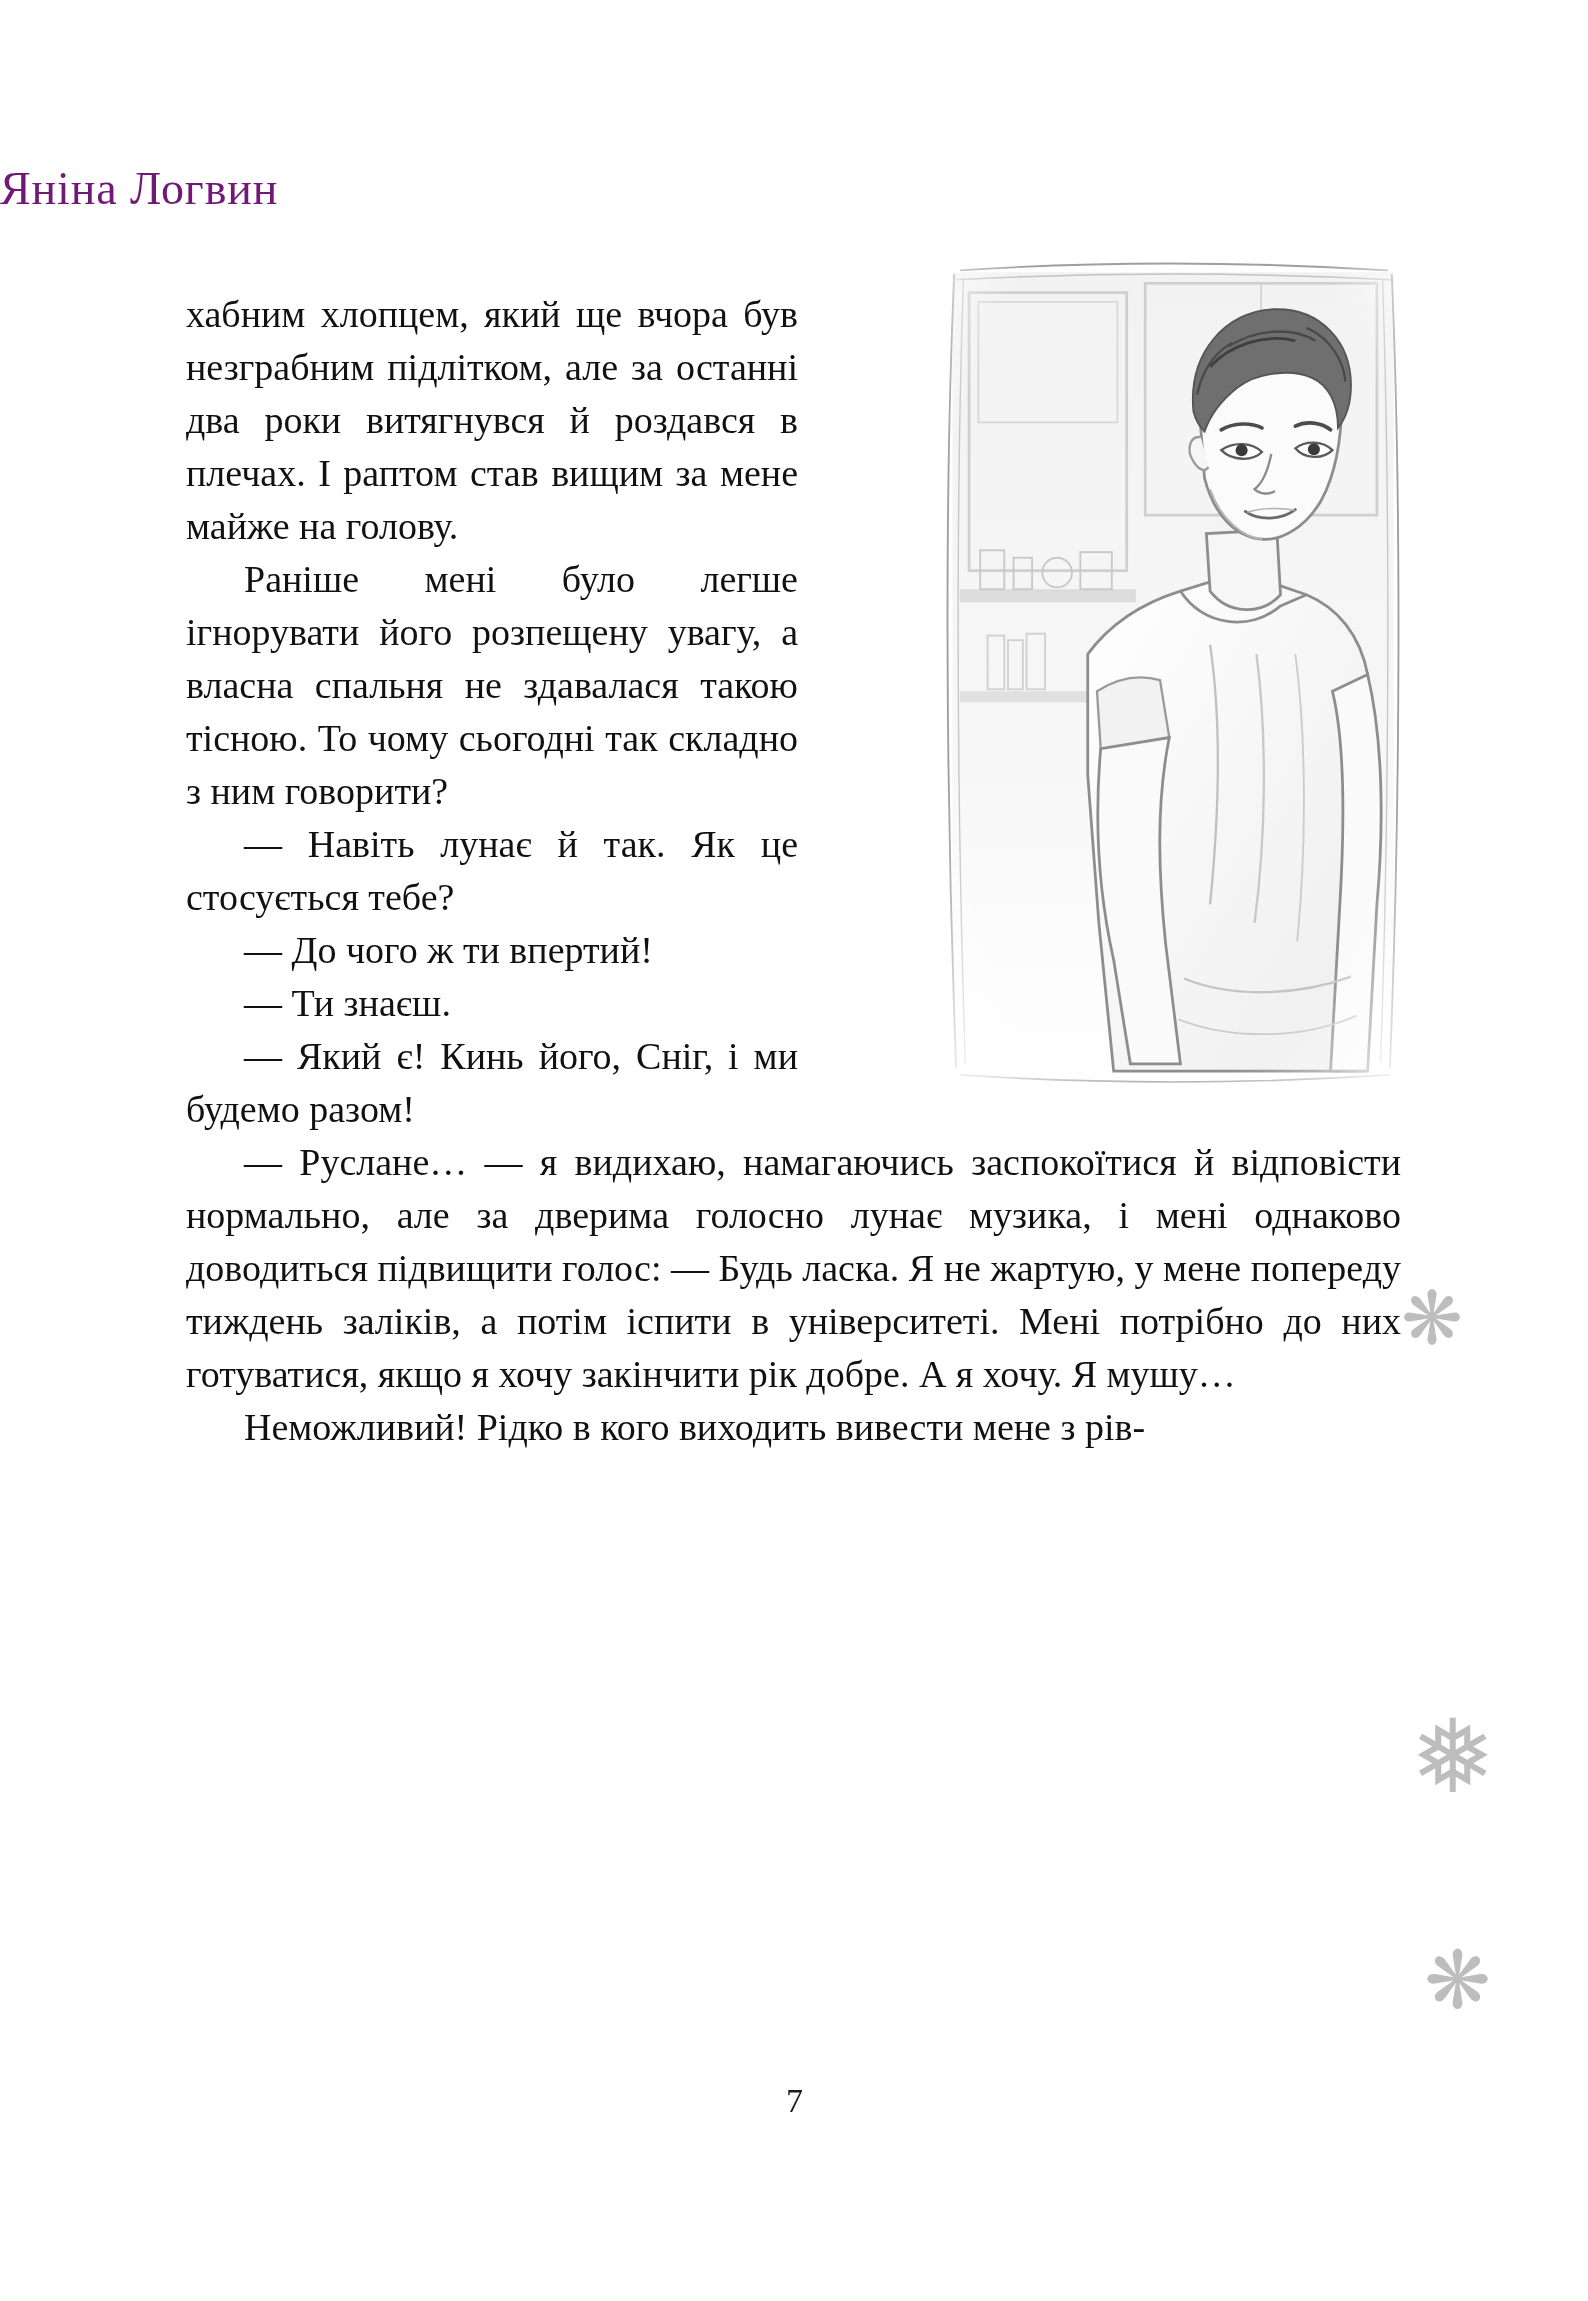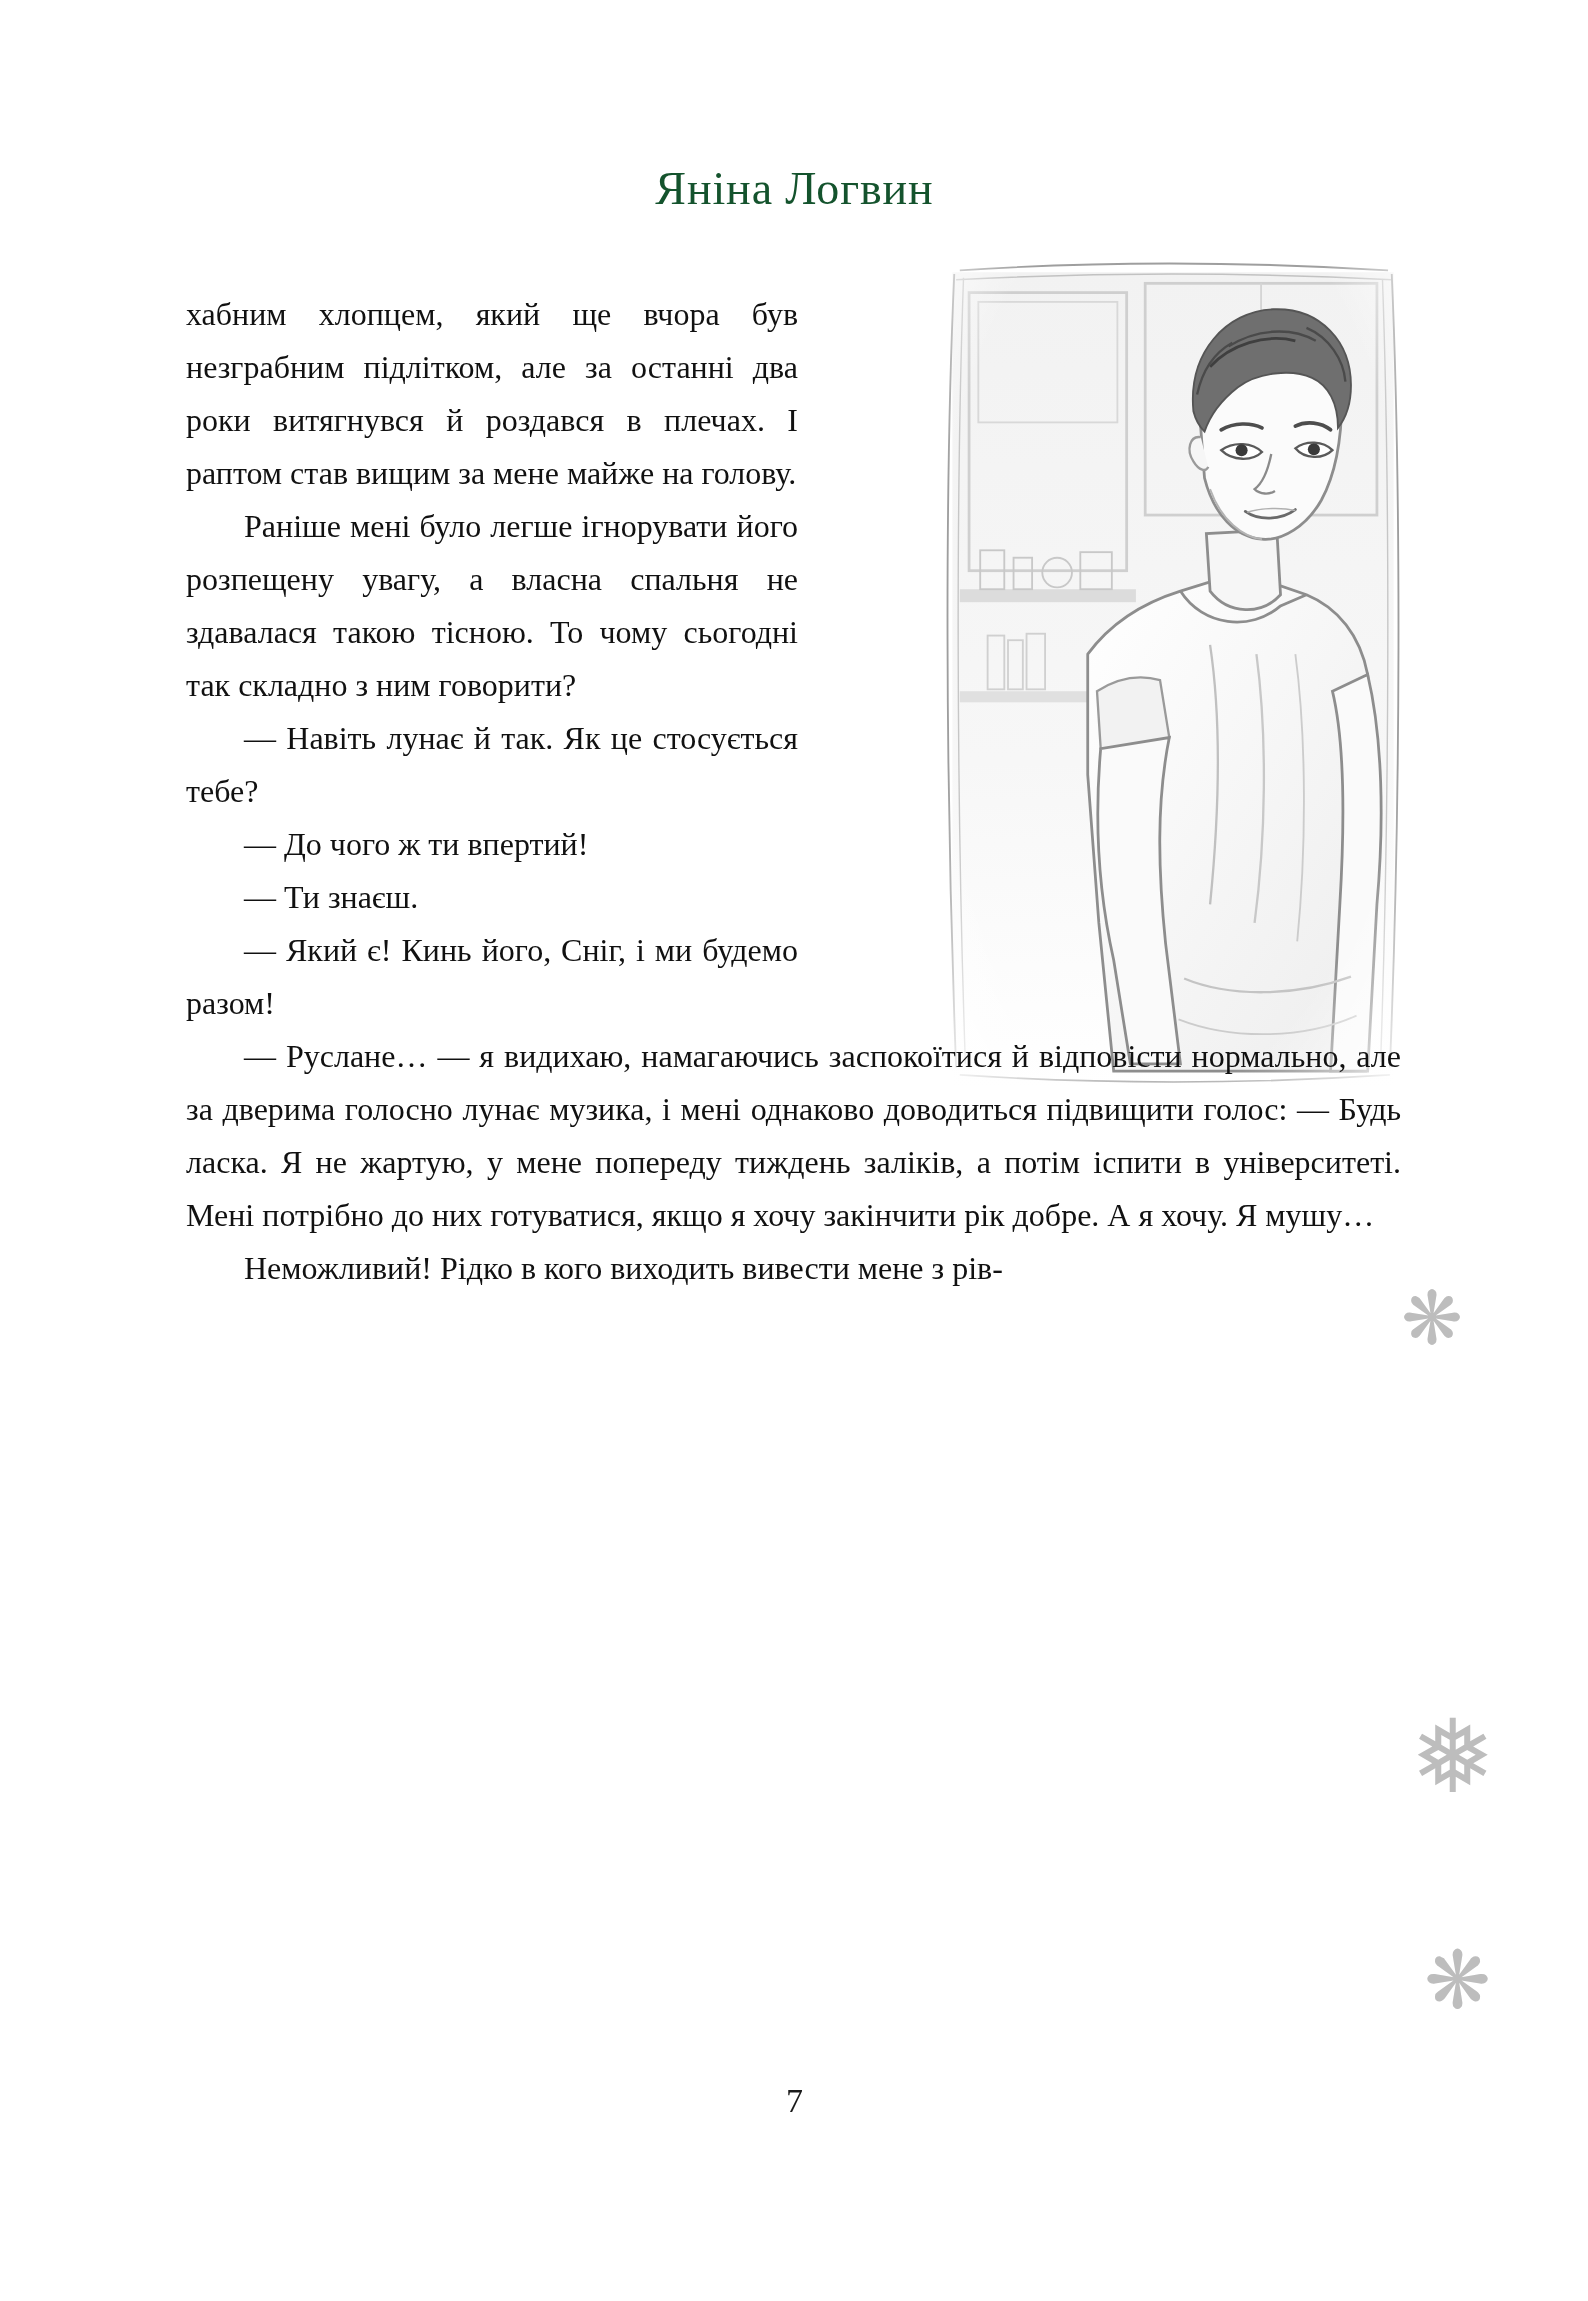--- a/index.html
+++ b/index.html
@@ -16,36 +16,35 @@
     color: #111111;
     overflow: hidden;
   }
 
   
   .running-head {
     position: absolute;
     top: 162px;
     left: 0;
     width: 100%;
-    text-align: center;
     font-size: 46px;
     letter-spacing: 0.9px;
-    color: #14532d;
+    color: #701a75;
   }
 
   
   .body-block {
     position: absolute;
     left: 186px;
     top: 288px;
     width: 1215px;
   }
 
   .para {
-    font-size: 32px;
+    font-size: 38px;
     line-height: 53px;
     text-align: justify;
     text-justify: inter-word;
     margin: 0;
     hyphens: manual;
   }
   .para.indent { text-indent: 58px; }
 
   
   .narrow {

